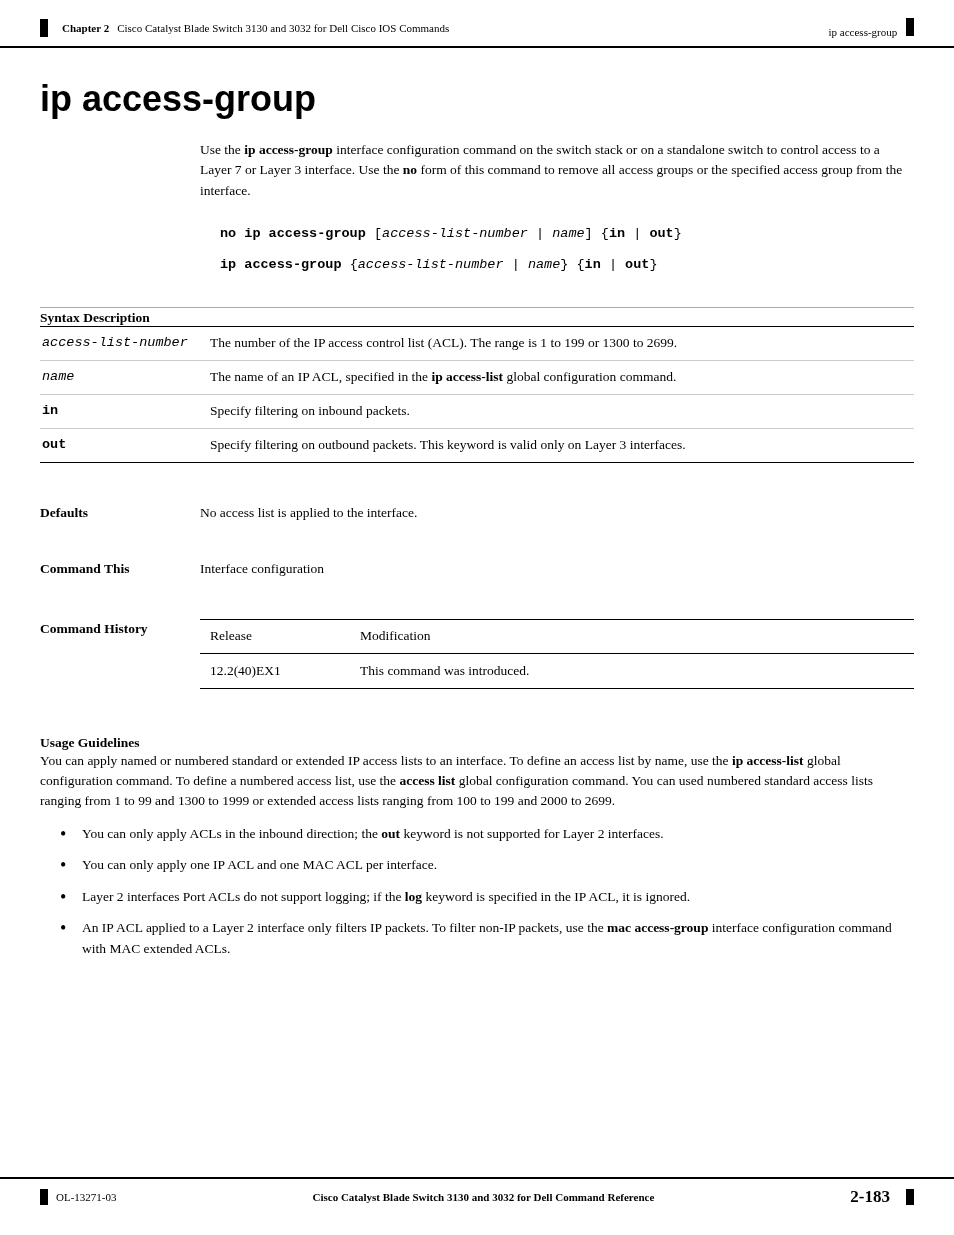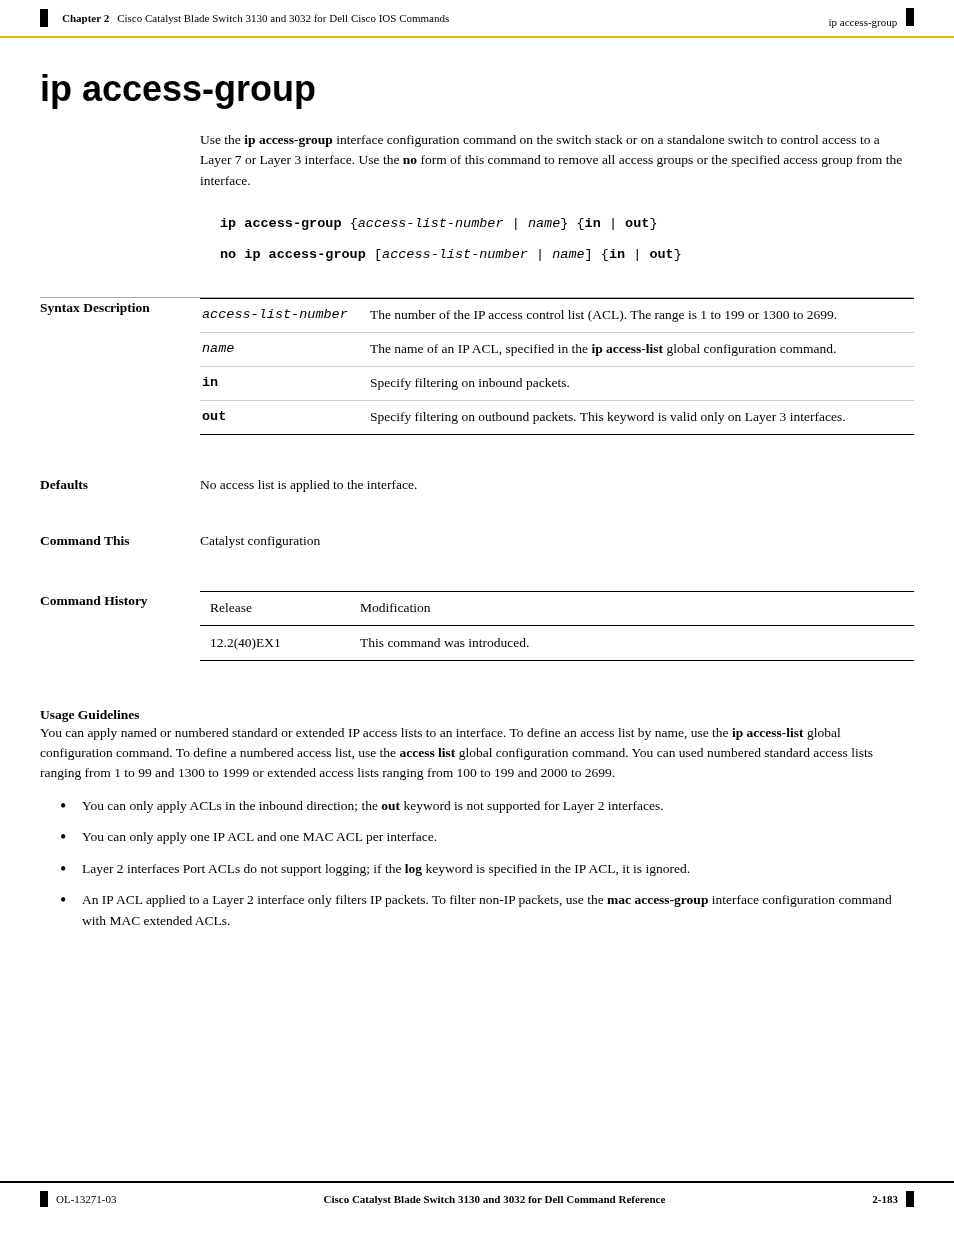--- a/index.html
+++ b/index.html
@@ -11,22 +11,22 @@
       width: 954px;
       min-height: 1235px;
       position: relative;
     }
 
     
     .page-header {
       display: flex;
       justify-content: space-between;
       align-items: center;
-      padding: 8px 40px 8px 40px;
-      border-bottom: 2px solid #eab308;
+      padding: 18px 40px 8px 40px;
+      border-bottom: 2px solid #000000;
       font-size: 11px;
     }
     .header-left {
       display: flex;
       align-items: center;
       gap: 8px;
     }
     .header-left .chapter-label {
       font-weight: bold;
     }
@@ -214,24 +214,25 @@
       background: #000;
       display: inline-block;
       margin-right: 8px;
     }
     .footer-center {
       font-size: 11px;
       font-weight: bold;
       text-align: center;
     }
     .footer-right {
-      font-size: 11px;
-      font-weight: bold;
-      display: flex;
-      align-items: center;
+      font-size: 17px;
+      font-weight: bold;
+      display: flex;
+      align-items: center;
+      gap: 8px;
     }
     .footer-bar-right {
       width: 8px;
       height: 16px;
       background: #000;
       display: inline-block;
       margin-left: 8px;
     }
 
     b { font-weight: bold; }
@@ -257,28 +258,28 @@
 </div>
 
 <div class="main-content">
 
   <div class="intro-text">
     <span>Use the </span><b>ip access-group</b><span> interface configuration command on the switch stack or on a standalone switch to control access to a Layer 7 or Layer 3 interface. Use the </span><b>no</b><span> form of this command to remove all access groups or the specified access group from the interface.</span>
   </div>
 
   <div class="syntax-block">
     <div class="syntax-line">
+      <span class="cmd-bold">no ip access-group </span><span class="cmd-normal">[<i>access-list-number</i> | <i>name</i>] {<b>in</b> | <b>out</b>}</span>
+    </div>
+    <div class="syntax-line">
       <span class="cmd-bold">ip access-group </span><span class="cmd-normal">{<i>access-list-number</i> | <i>name</i>} {<b>in</b> | <b>out</b>}</span>
     </div>
-    <div class="syntax-line">
-      <span class="cmd-bold">no ip access-group </span><span class="cmd-normal">[<i>access-list-number</i> | <i>name</i>] {<b>in</b> | <b>out</b>}</span>
-    </div>
-  </div>
-
-  <div class="section-row" style="border-top: 1px solid #aaa; padding-top: 0; margin-top: 30px;">
+  </div>
+
+  <div class="section-row" style="border-top: 1px solid #aaa; padding-top: 0; margin-top: 30px; flex-direction: column;">
     <div class="section-label">
       <b>Syntax Description</b>
     </div>
     <div class="section-content">
       <table class="syntax-table">
         <tbody>
             <tr>
           <td class=""><i>access-list-number</i></td>
           <td>The number of the IP access control list (ACL). The range is 1 to 199 or 1300 to 2699.</td>
         </tr>
@@ -306,21 +307,21 @@
     <div class="section-content">
       <span>No access list is applied to the interface.</span>
     </div>
   </div>
 
   <div class="section-row" style="margin-top: 16px;">
     <div class="section-label">
       <b>Command This</b>
     </div>
     <div class="section-content">
-      <span>Catalyst configuration</span>
+      <span>Interface configuration</span>
     </div>
   </div>
 
   <div class="section-row" style="margin-top: 20px;">
     <div class="section-label">
       <b>Command History</b>
     </div>
     <div class="section-content">
       <table class="history-table">
         <thead>

